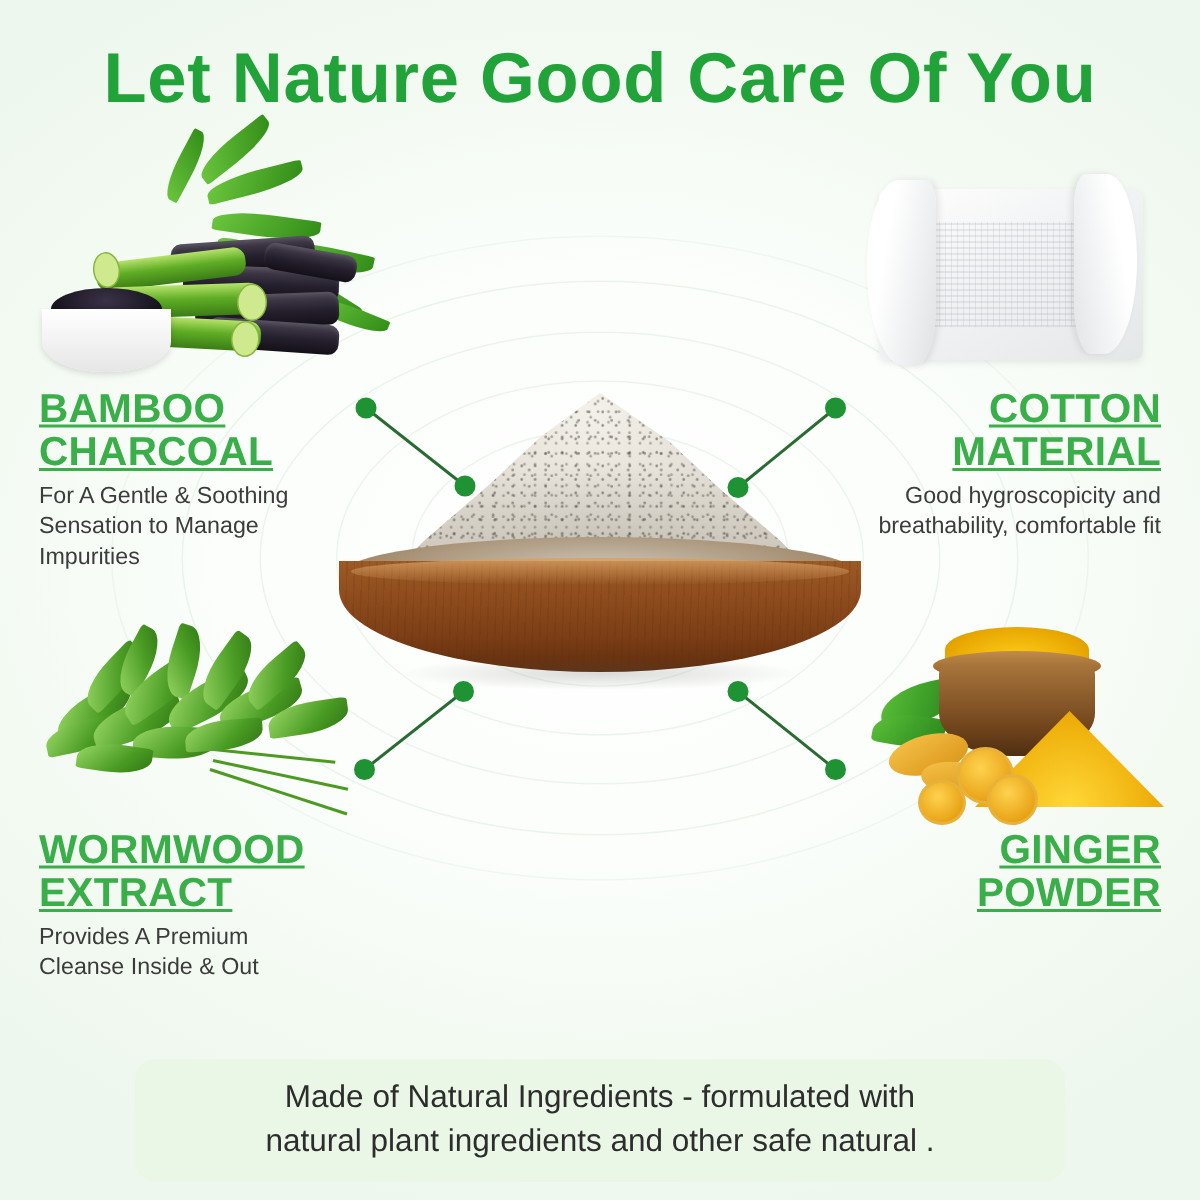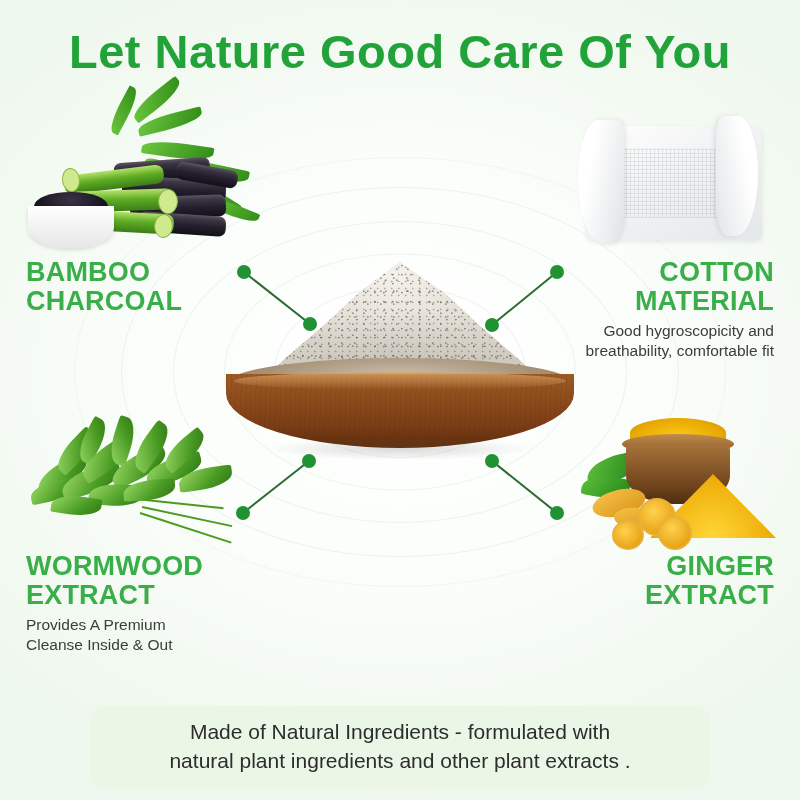--- a/index.html
+++ b/index.html
@@ -58,20 +58,21 @@
 
   
   .feature { position: absolute; }
   .feature .heading {
     font-size: 27px;
     font-weight: bold;
     line-height: 1.07;
     color: #3aae49;
     letter-spacing: 0.2px;
     white-space: pre-line;
+    text-decoration: underline;
   }
   .feature .desc {
     margin-top: 5px;
     font-size: 15.5px;
     line-height: 1.33;
     color: #3c3c3c;
     white-space: pre-line;
   }
   .f-tl { left: 26px; top: 258px; width: 250px; text-align: left; }
   .f-tr { right: 26px; top: 258px; width: 260px; text-align: right; }
@@ -417,39 +418,42 @@
         <circle cx="309" cy="461" r="7" fill="#1f9233" stroke="none"></circle>
         <line x1="557" y1="513" x2="492" y2="461" stroke="#2a6b33" stroke-width="2"></line>
         <circle cx="557" cy="513" r="7" fill="#1f9233" stroke="none"></circle>
         <circle cx="492" cy="461" r="7" fill="#1f9233" stroke="none"></circle>
       </g>
   </svg>
 
   <div class="feature f-tl">
     <div class="heading">BAMBOO
 CHARCOAL</div>
+    <div class="desc">For A Gentle &amp; Soothing
+Sensation to Manage
+Impurities</div>
   </div>
 
   <div class="feature f-bl">
     <div class="heading">WORMWOOD
 EXTRACT</div>
     <div class="desc">Provides A Premium
 Cleanse Inside &amp; Out</div>
   </div>
 
   <div class="feature f-tr">
     <div class="heading">COTTON
 MATERIAL</div>
     <div class="desc">Good hygroscopicity and
 breathability, comfortable fit</div>
   </div>
 
   <div class="feature f-br">
     <div class="heading">GINGER
-EXTRACT</div>
+POWDER</div>
   </div>
 
   <div class="banner">
     <div class="banner-text">Made of Natural Ingredients - formulated with
-natural plant ingredients and other plant extracts .</div>
+natural plant ingredients and other safe natural .</div>
   </div>
 
 </div>
 
 </body></html>

